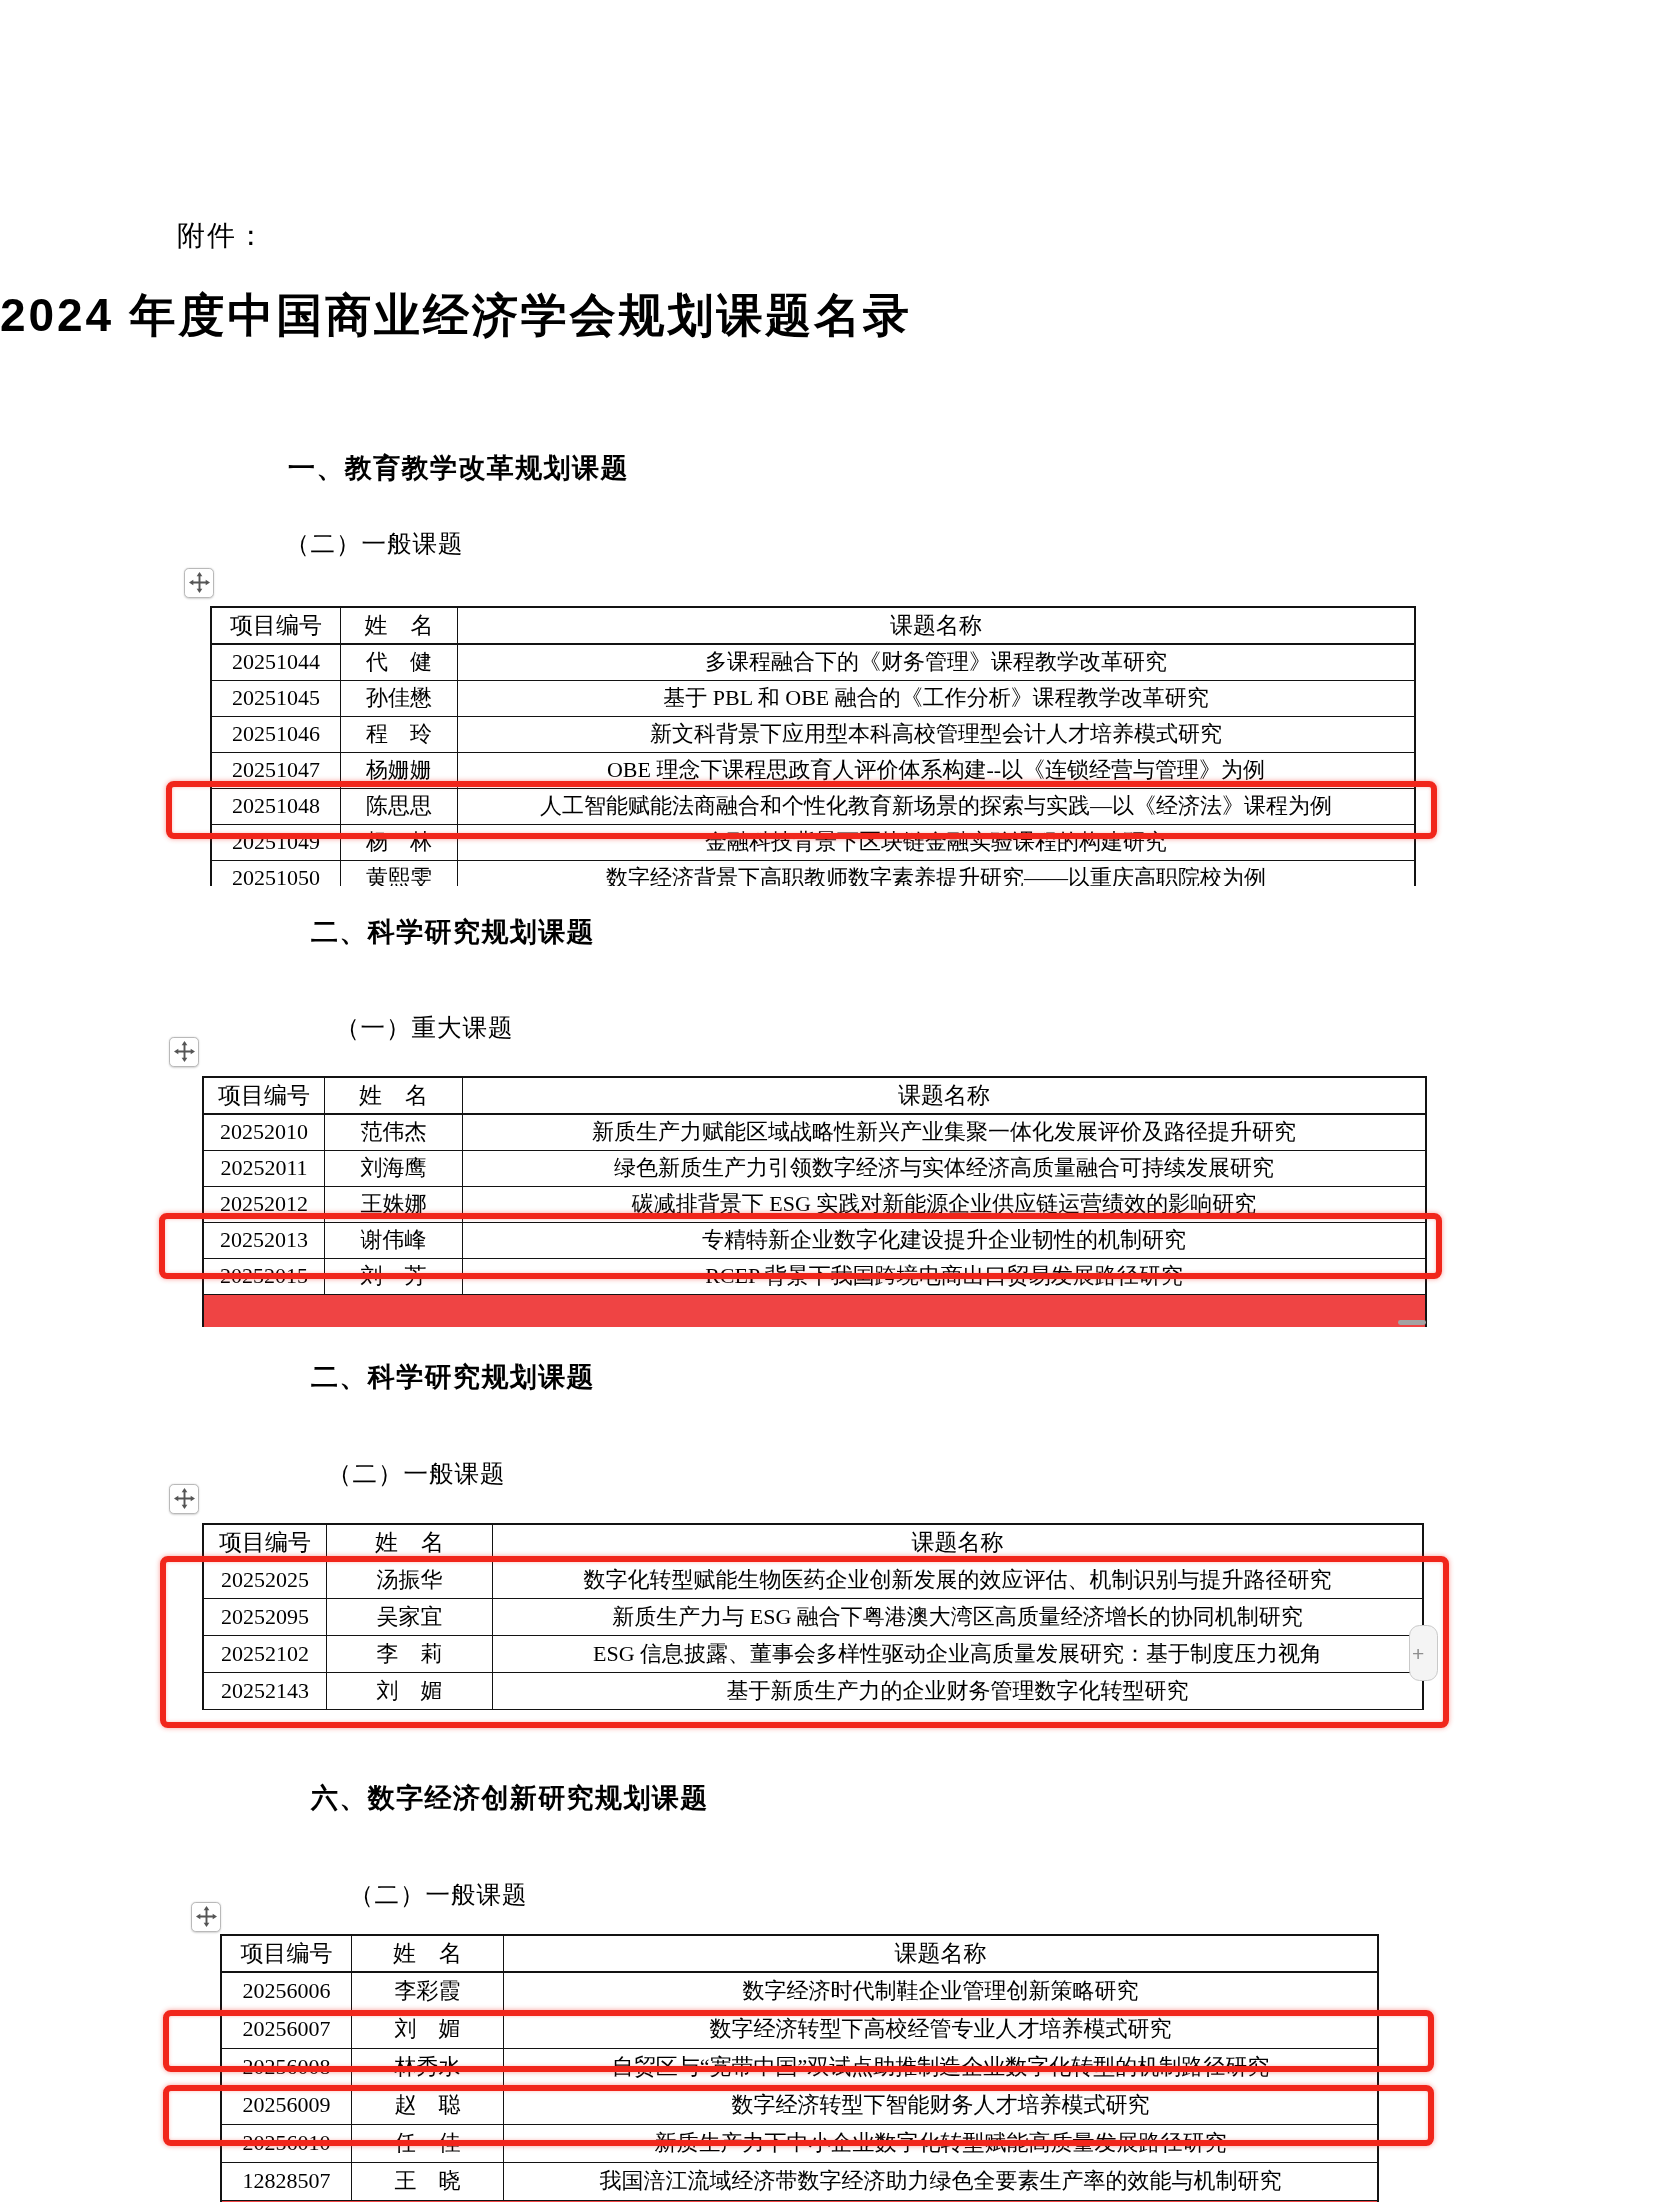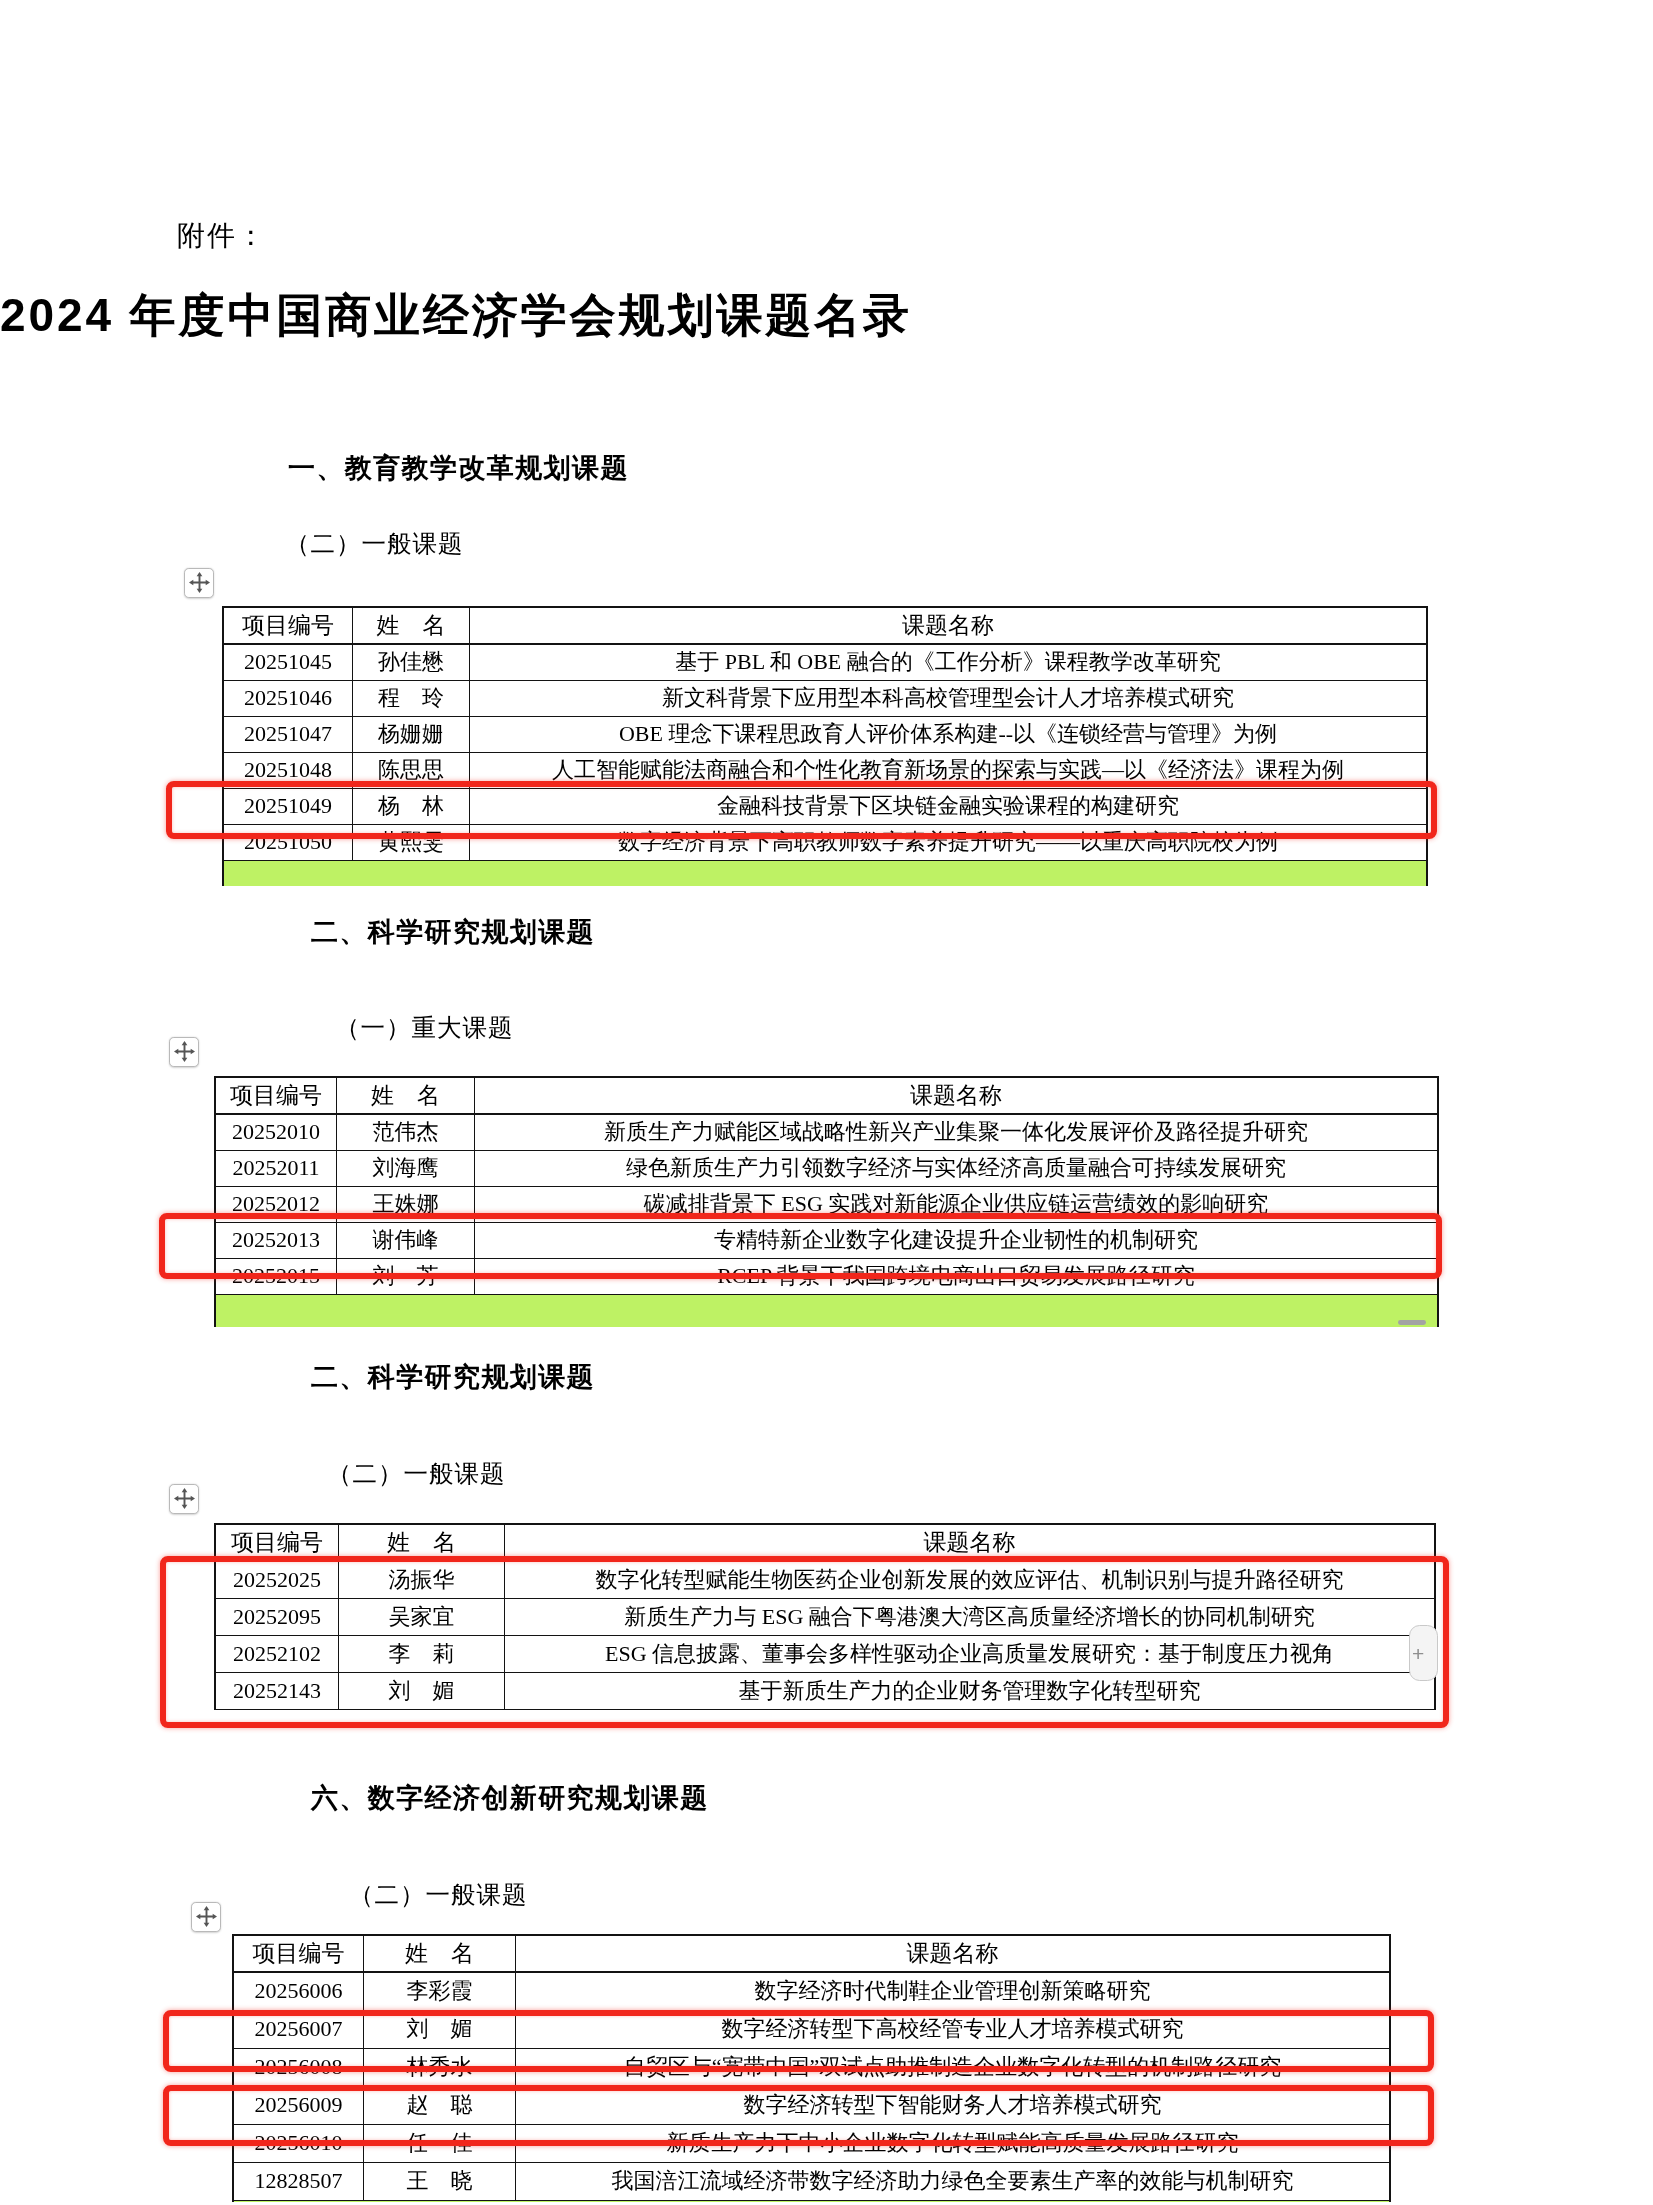--- a/index.html
+++ b/index.html
@@ -25,22 +25,22 @@
   .h2{left:311px;top:914px;}
   .h3{left:311px;top:1359px;}
   .h4{left:311px;top:1780px;}
   .s1{left:285px;top:527px;}
   .s2{left:335px;top:1011px;}
   .s3{left:327px;top:1457px;}
   .s4{left:349px;top:1878px;}
 
   
   .tbl{
-    position:absolute;background:#bef264;box-sizing:border-box;
-    border:2.4px solid #131313;border-bottom:none;overflow:hidden;z-index:2;margin-left:12px;
+    position:absolute;background:#ef4444;box-sizing:border-box;
+    border:2.4px solid #131313;border-bottom:none;overflow:hidden;z-index:2;
   }
   .tr{display:grid;box-sizing:border-box;border-bottom:1.9px solid #131313;background:#fff;}
   .td{
     display:flex;align-items:center;justify-content:center;text-align:center;
     border-right:1.9px solid #131313;box-sizing:border-box;
     font-size:22px;line-height:1.12;overflow:hidden;padding:0 4.8px;
   }
   .td:last-child{border-right:none;}
   .thead .td{font-size:23px;}
   .t1{left:210px;top:606px;width:1206px;height:280px;}
@@ -112,20 +112,25 @@
   <div class="abs heading h4">六、数字经济创新研究规划课题</div>
   <div class="abs subheading s4">（二）一般课题</div>
 
   <div class="tbl t1">
       <div class="tr thead">
         <div class="td">项目编号</div>
         <div class="td">姓　名</div>
         <div class="td">课题名称</div>
       </div>
       <div class="tr">
+        <div class="td">20251044</div>
+        <div class="td">代　健</div>
+        <div class="td">多课程融合下的《财务管理》课程教学改革研究</div>
+      </div>
+      <div class="tr">
         <div class="td">20251045</div>
         <div class="td">孙佳懋</div>
         <div class="td">基于 PBL 和 OBE 融合的《工作分析》课程教学改革研究</div>
       </div>
       <div class="tr">
         <div class="td">20251046</div>
         <div class="td">程　玲</div>
         <div class="td">新文科背景下应用型本科高校管理型会计人才培养模式研究</div>
       </div>
       <div class="tr">

